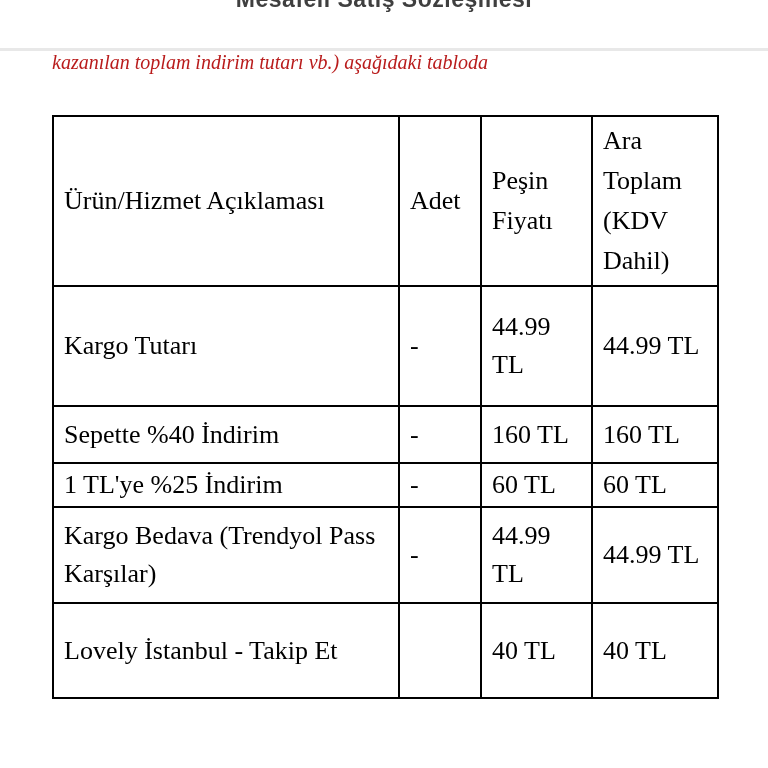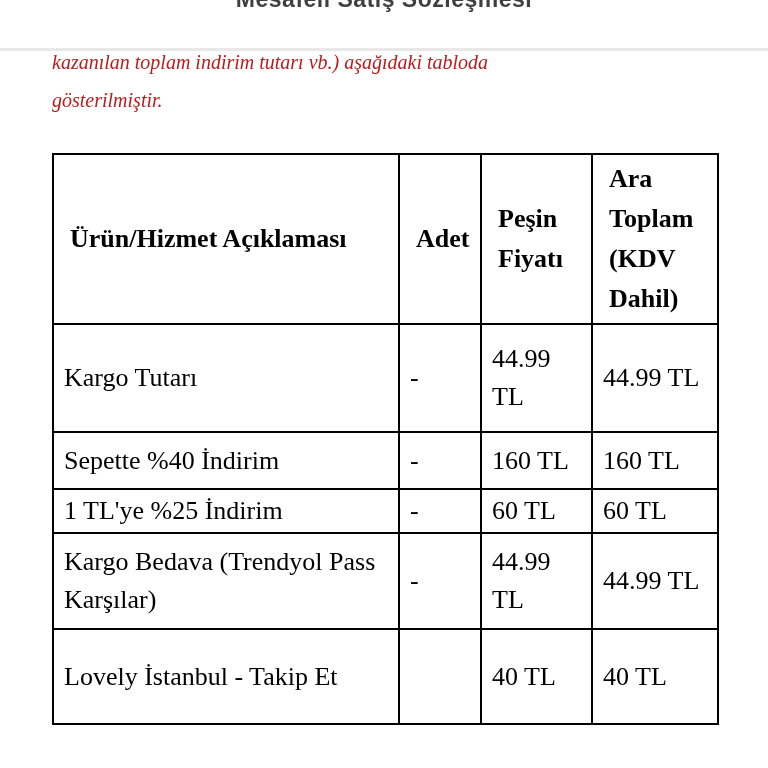--- a/index.html
+++ b/index.html
@@ -72,23 +72,23 @@
     font-size: 26px;
     color: #000000;
   }
   table.contract th, table.contract td {
     border: 2px solid #000000;
     text-align: left;
     vertical-align: middle;
     overflow: hidden;
   }
   table.contract th {
-    font-weight: bold;
+    font-weight: normal;
     line-height: 40px;
-    padding: 4px 8px 4px 16px;
+    padding: 4px 8px 4px 10px;
     margin-top: 16px;
   }
   table.contract td {
     font-weight: normal;
     line-height: 38px;
     padding: 2px 8px 2px 10px;
   }
   td.cell-subtotal { padding-right: 22px; }
   td.cell-desc-last { vertical-align: top; padding-top: 8px; }
   col.c-desc { width: 346px; }
@@ -103,38 +103,37 @@
 
   <div class="app-bar">
     <div class="app-bar-title">Mesafeli Satış Sözleşmesi</div>
   </div>
   <div class="header-divider"></div>
 
   <div class="doc">
 
     <div class="intro">
       <div class="intro-line">kazanılan toplam indirim tutarı vb.) aşağıdaki tabloda</div>
-      <div class="intro-line">gösterilmiştir.</div>
     </div>
 
     <table class="contract">
       <colgroup>
         <col class="c-desc">
           <col class="c-qty">
           <col class="c-cash">
           <col class="c-sub">
       </colgroup>
       <tbody>
           <tr style="height:169px">
         <th>Ürün/Hizmet Açıklaması</th>
         <th>Adet</th>
         <th>Peşin Fiyatı</th>
         <th>Ara Toplam (KDV Dahil)</th>
       </tr>
-      <tr style="height:108px">
+      <tr style="height:120px">
         <td class="cell-desc">Kargo Tutarı</td>
         <td class="cell-qty">-</td>
         <td class="cell-cash">44.99 TL</td>
         <td class="cell-subtotal">44.99 TL</td>
       </tr>
       <tr style="height:57px">
         <td class="cell-desc">Sepette %40 İndirim</td>
         <td class="cell-qty">-</td>
         <td class="cell-cash">160 TL</td>
         <td class="cell-subtotal">160 TL</td>

